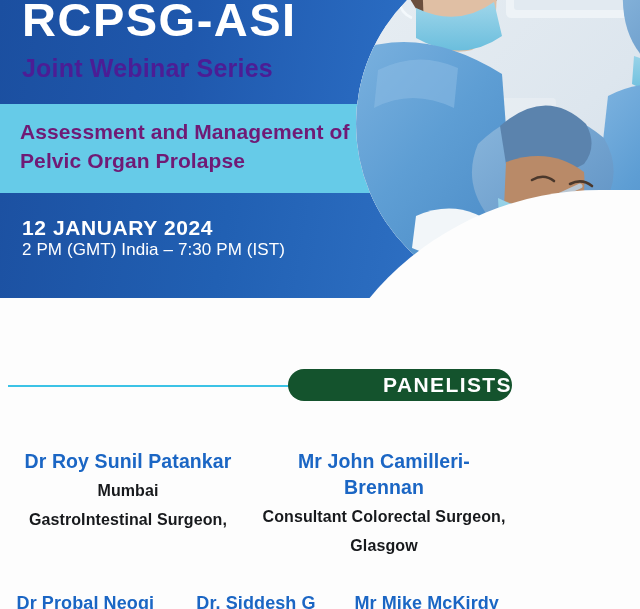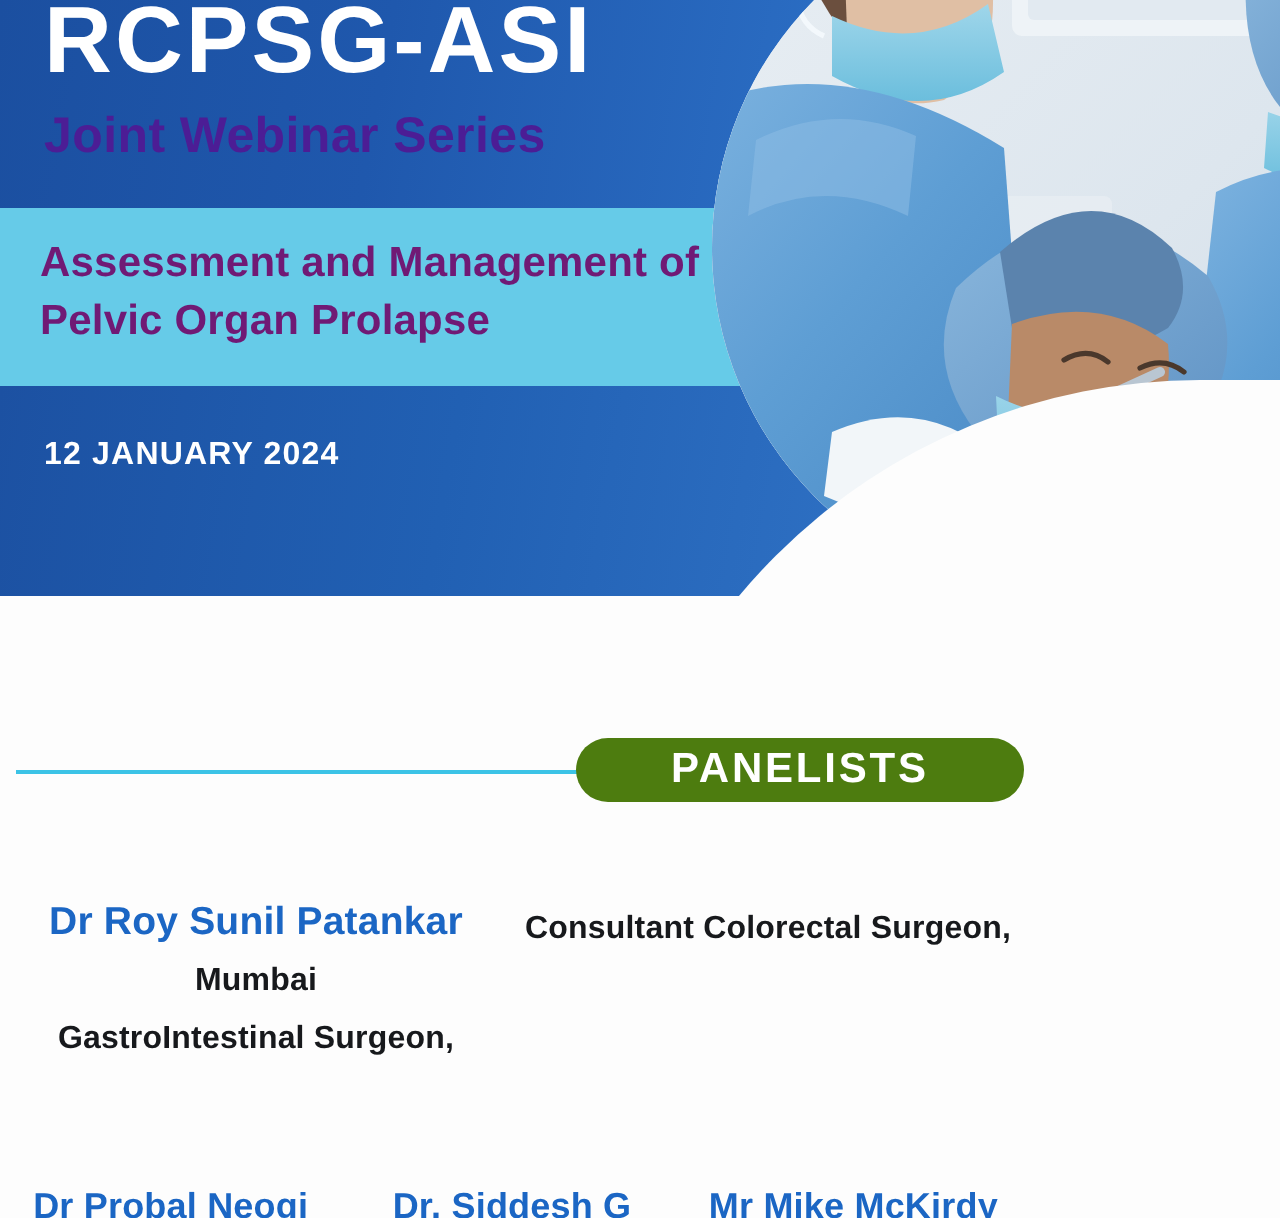--- a/index.html
+++ b/index.html
@@ -96,21 +96,21 @@
   .topic {
     position:absolute; left:20px; top:117px;
     font-size:21px; font-weight:bold;
     color:#701a75;
     line-height:29px;
     letter-spacing:0.1px;
     width:330px;
   }
   .date-line {
     position:absolute; left:22px; top:216px;
-    font-size:16px; font-weight:bold;
+    font-size:21px; font-weight:bold;
     color:#ffffff;
     letter-spacing:0.6px;
     line-height:24px;
     white-space:nowrap;
   }
   .time-line {
     position:absolute; left:22px; top:239px;
     font-size:17px; font-weight:normal;
     color:#ffffff;
     letter-spacing:0.1px;
@@ -122,23 +122,23 @@
   .panel-rule {
     position:absolute;
     left:8px; top:385px;
     width:300px; height:2px;
     background:#3cc3e6;
   }
   .panel-pill {
     position:absolute;
     left:288px; top:369px;
     width:224px; height:32px;
-    background:#4d7c0f;
+    background:#14532d;
     border-radius:16px;
-    display:flex; align-items:center; justify-content:center;
+    display:flex; align-items:center; justify-content:flex-end;
   }
   .panel-pill span {
     font-size:21px; font-weight:bold;
     color:#ffffff;
     letter-spacing:1.4px;
   }
 
   
   .row {
     position:absolute;
@@ -270,35 +270,38 @@
       </svg>
     </div>
 
     <div class="curve-mask"></div>
     <div class="curve-mask2"></div>
 
     <div class="title-main">RCPSG-ASI</div>
     <div class="title-sub">Joint Webinar Series</div>
     <div class="topic">Assessment and Management of Pelvic Organ Prolapse</div>
     <div class="date-line">12 JANUARY 2024</div>
+    <div class="time-line">2 PM (GMT) India – 7:30 PM (IST)</div>
   </div>
 
   <div class="panel-rule"></div>
   <div class="panel-pill">
     <span>PANELISTS</span>
   </div>
 
   <div class="row row-1">
     <div class="cell">
       <div class="p-name">Dr Roy Sunil Patankar</div>
       <div class="p-role">Mumbai</div>
       <div class="p-role">GastroIntestinal Surgeon,</div>
     </div>
     <div class="cell">
+      <div class="p-name">Mr John Camilleri-Brennan</div>
       <div class="p-role">Consultant Colorectal Surgeon,</div>
+      <div class="p-role">Glasgow</div>
     </div>
   </div>
 
   <div class="row row-2">
     <div class="cell">
       <div class="p-name">Dr Probal Neogi</div>
     </div>
     <div class="cell">
       <div class="p-name">Dr. Siddesh G</div>
     </div>

